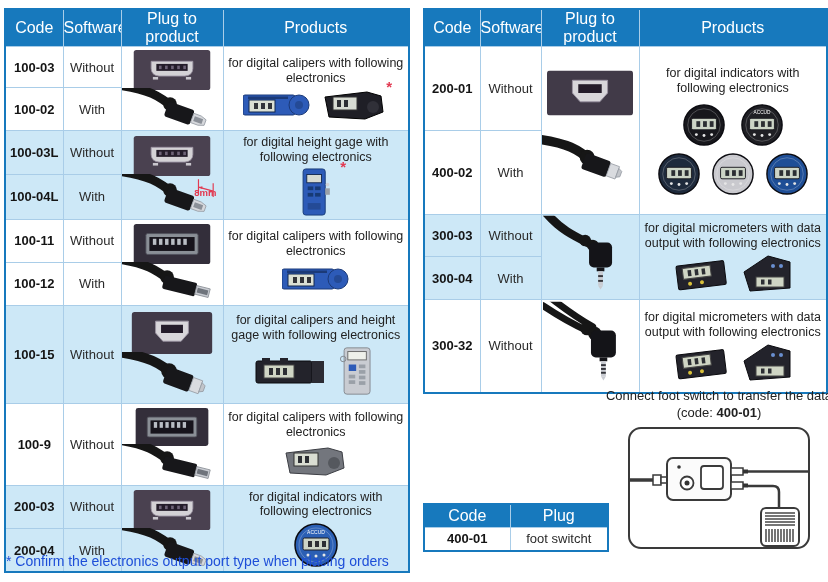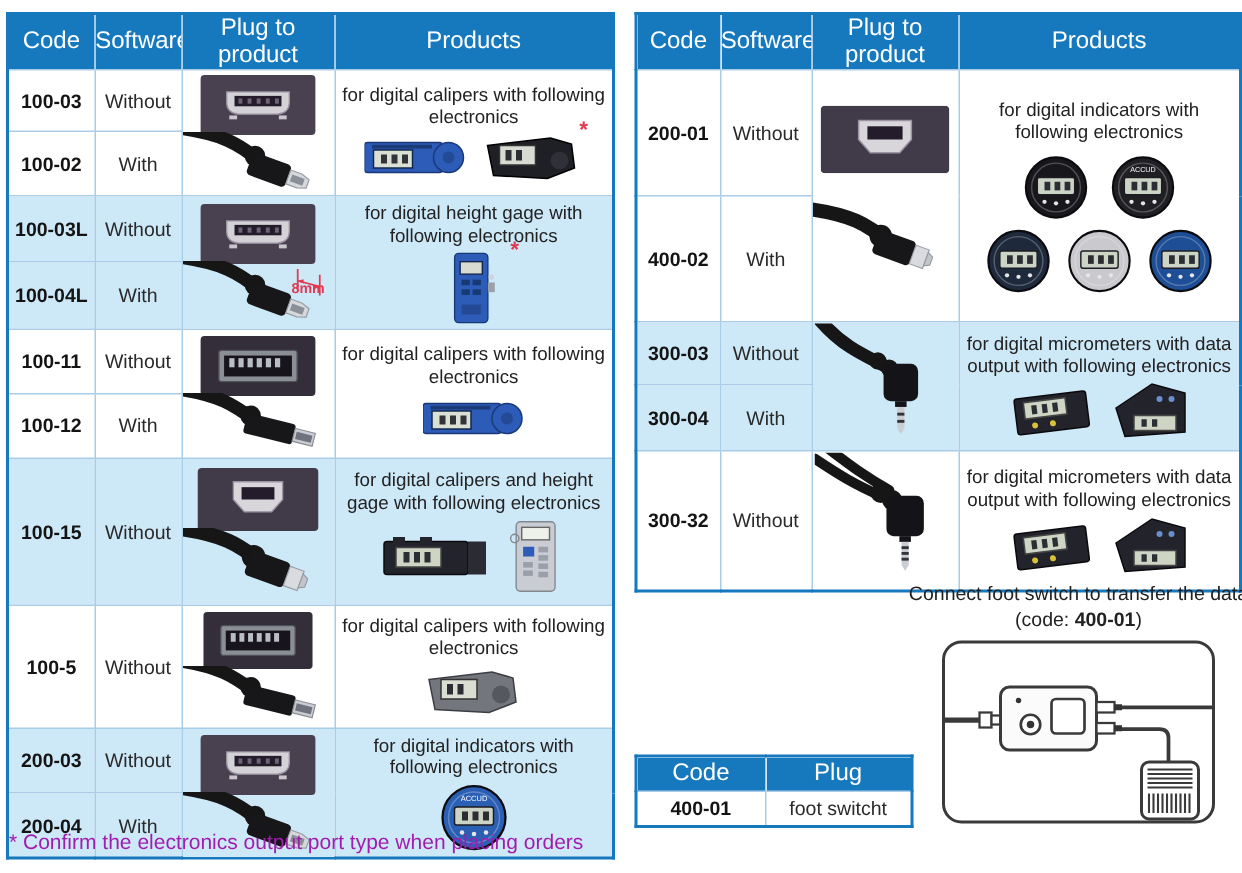--- a/index.html
+++ b/index.html
@@ -13,21 +13,21 @@
   td.c{font-weight:bold;font-size:13px;color:#141414;margin-top:20px;}
   td.s{font-size:13px;color:#2a2a2a;}
   td.p{position:relative;}
   td.d{font-size:12.5px;}
   .hl{background:#cde8f7;}
   .desc{padding:4px 3px 1px 3px;line-height:1.18;color:#222;}
   .devs{position:relative;display:flex;justify-content:center;align-items:center;gap:10px;padding:2px 0 3px 0;}
   .plugwrap{display:flex;flex-direction:column;align-items:center;justify-content:center;height:100%;}
   .ast{position:absolute;color:#e23a52;font-weight:bold;font-size:15px;line-height:10px;}
   .dim8{position:absolute;color:#e23a52;font-size:9.5px;font-weight:bold;}
-  #footnote{position:absolute;left:6px;top:553px;width:410px;color:#a21caf;font-size:14px;text-align:left;}
+  #footnote{position:absolute;left:6px;top:553px;width:410px;color:#1d4ed8;font-size:14px;text-align:left;}
   #fs-caption{position:absolute;left:600px;top:388px;width:238px;text-align:center;font-size:13px;line-height:1.3;color:#222;}
   #fs-caption b{font-weight:bold;}
   #fs-diagram{position:absolute;left:627px;top:426px;}
   .thumb{display:block;margin:3px auto 0 auto;}
   .cab{display:block;margin:-2px auto 0 auto;}
 </style>
 </head>
 <body>
 
 <div id="page">
@@ -327,21 +327,21 @@
                 <use href="#dev-cal-dark" xlink:href="#dev-cal-dark"></use>
               </svg>
           <svg width="40" height="50" viewBox="0 0 40 54">
                 <use href="#dev-remote" xlink:href="#dev-remote"></use>
               </svg>
         </div>
       </td>
     </tr>
 
     <tr style="height:82px">
-      <td class="c">100-5</td>
+      <td class="c">100-9</td>
       <td class="s">Without</td>
       <td class="p">
         <svg class="thumb" width="86" height="38">
               <use href="#th-flat" xlink:href="#th-flat"></use>
             </svg>
         <svg class="cab" width="100" height="40" viewBox="0 0 102 60" preserveAspectRatio="xMidYMid slice">
               <use href="#cb-flat" xlink:href="#cb-flat"></use>
             </svg>
       </td>
       <td class="d">

